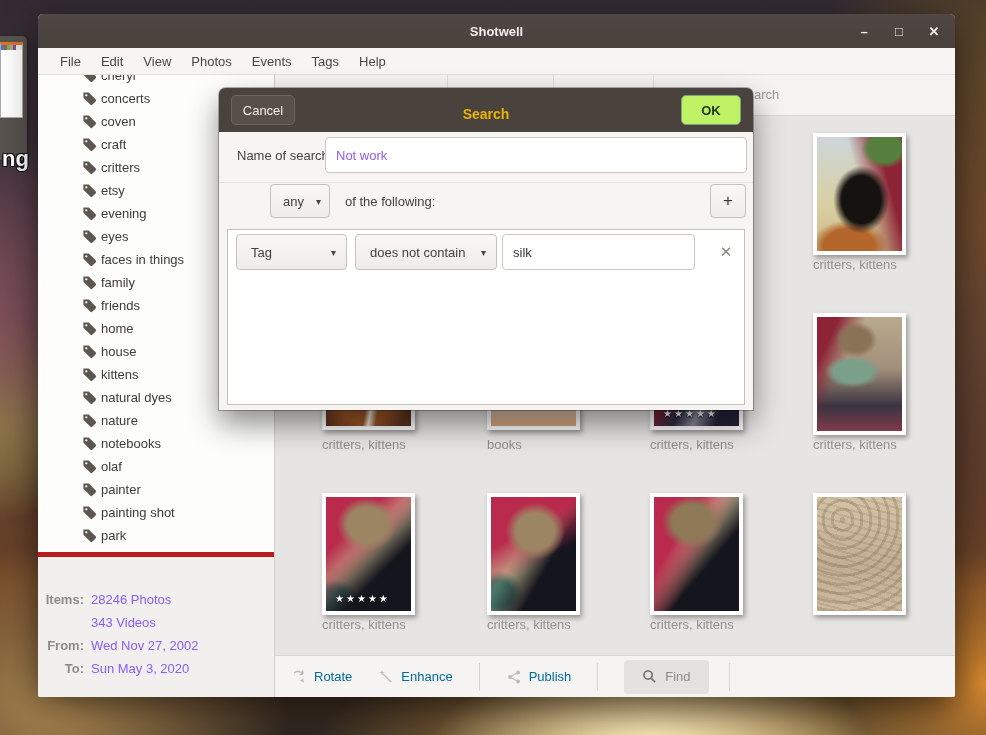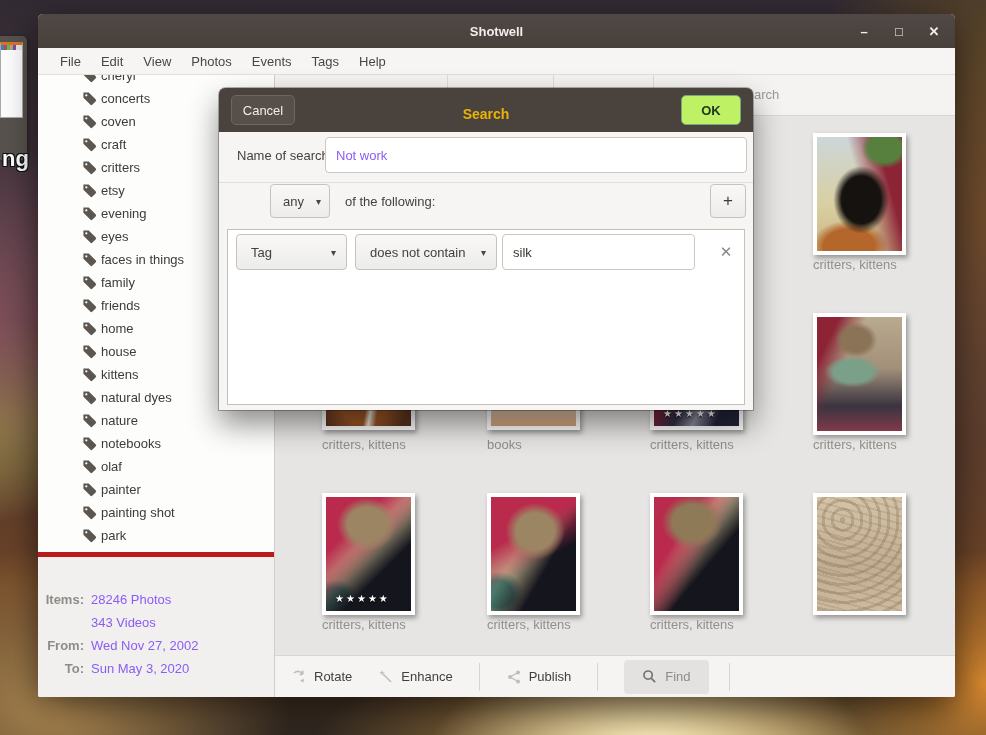--- a/index.html
+++ b/index.html
@@ -112,21 +112,21 @@
     linear-gradient(310deg, #15151d 0 38%, rgba(21,21,29,0) 64%),
     linear-gradient(180deg, #d3c79c 0%, #baa87e 100%); }
   .ph-lace { background:
     repeating-radial-gradient(circle at 30% 20%, rgba(120,100,80,.28) 0 3px, rgba(0,0,0,0) 3px 9px),
     repeating-linear-gradient(15deg, rgba(130,110,90,.20) 0 2px, transparent 2px 7px),
     linear-gradient(180deg, #d4c3a6, #c2ae92 60%, #cdbb9e); }
 
   
   .bottom-toolbar { position:absolute; left:0; right:0; bottom:0; height:42px; background:#f5f4f2;
     border-top:1px solid #d9d5d1; display:flex; align-items:center; padding-left:16px; }
-  .bt-item { display:flex; align-items:center; gap:7px; color:#404040; margin-right:26px; }
+  .bt-item { display:flex; align-items:center; gap:7px; color:#0369a1; margin-right:26px; }
   .bt-item svg { display:block; }
   .bt-sep { width:1px; height:28px; background:#d8d5d1; margin-right:26px; }
   .find-btn { display:flex; align-items:center; gap:8px; background:#e4e2e0; border-radius:4px;
     height:34px; padding:0 18px; margin-right:20px; color:#8f8b86; }
 
   
   .dialog { position:absolute; left:219px; top:88px; width:534px; height:322px; background:#f6f5f3;
     border-radius:7px 7px 0 0; box-shadow:0 14px 30px rgba(0,0,0,.45), 0 0 0 1px rgba(0,0,0,.28);
     z-index:50; }
   .dlg-header { position:absolute; left:0; top:0; width:100%; height:44px; background:#4a423d;

